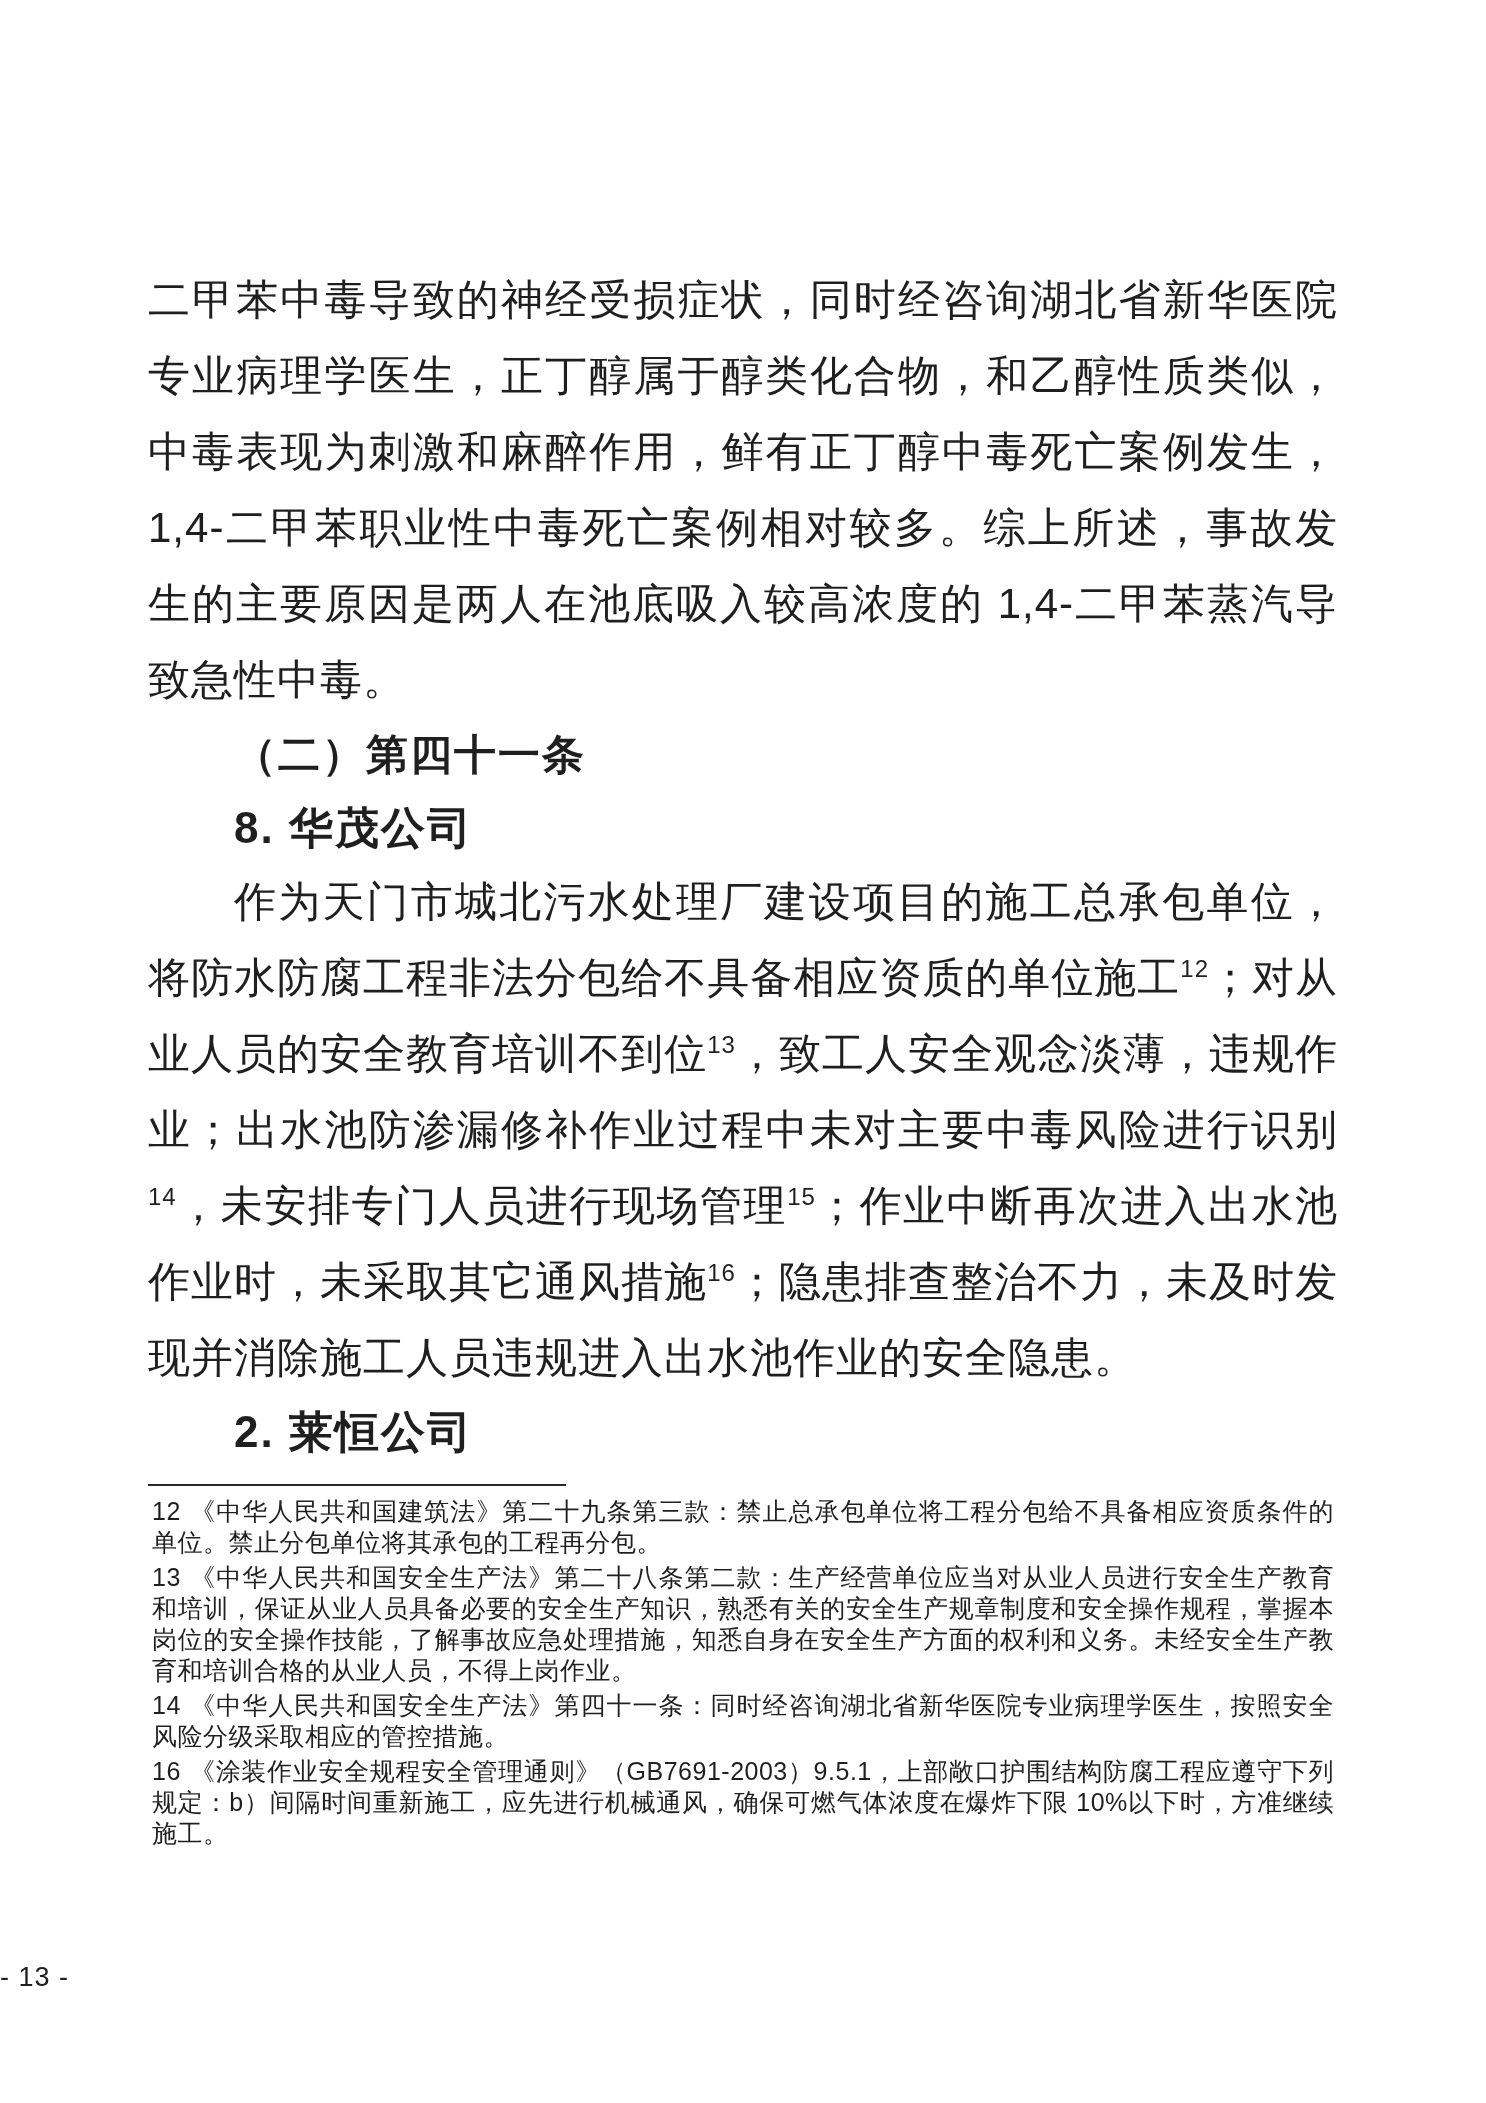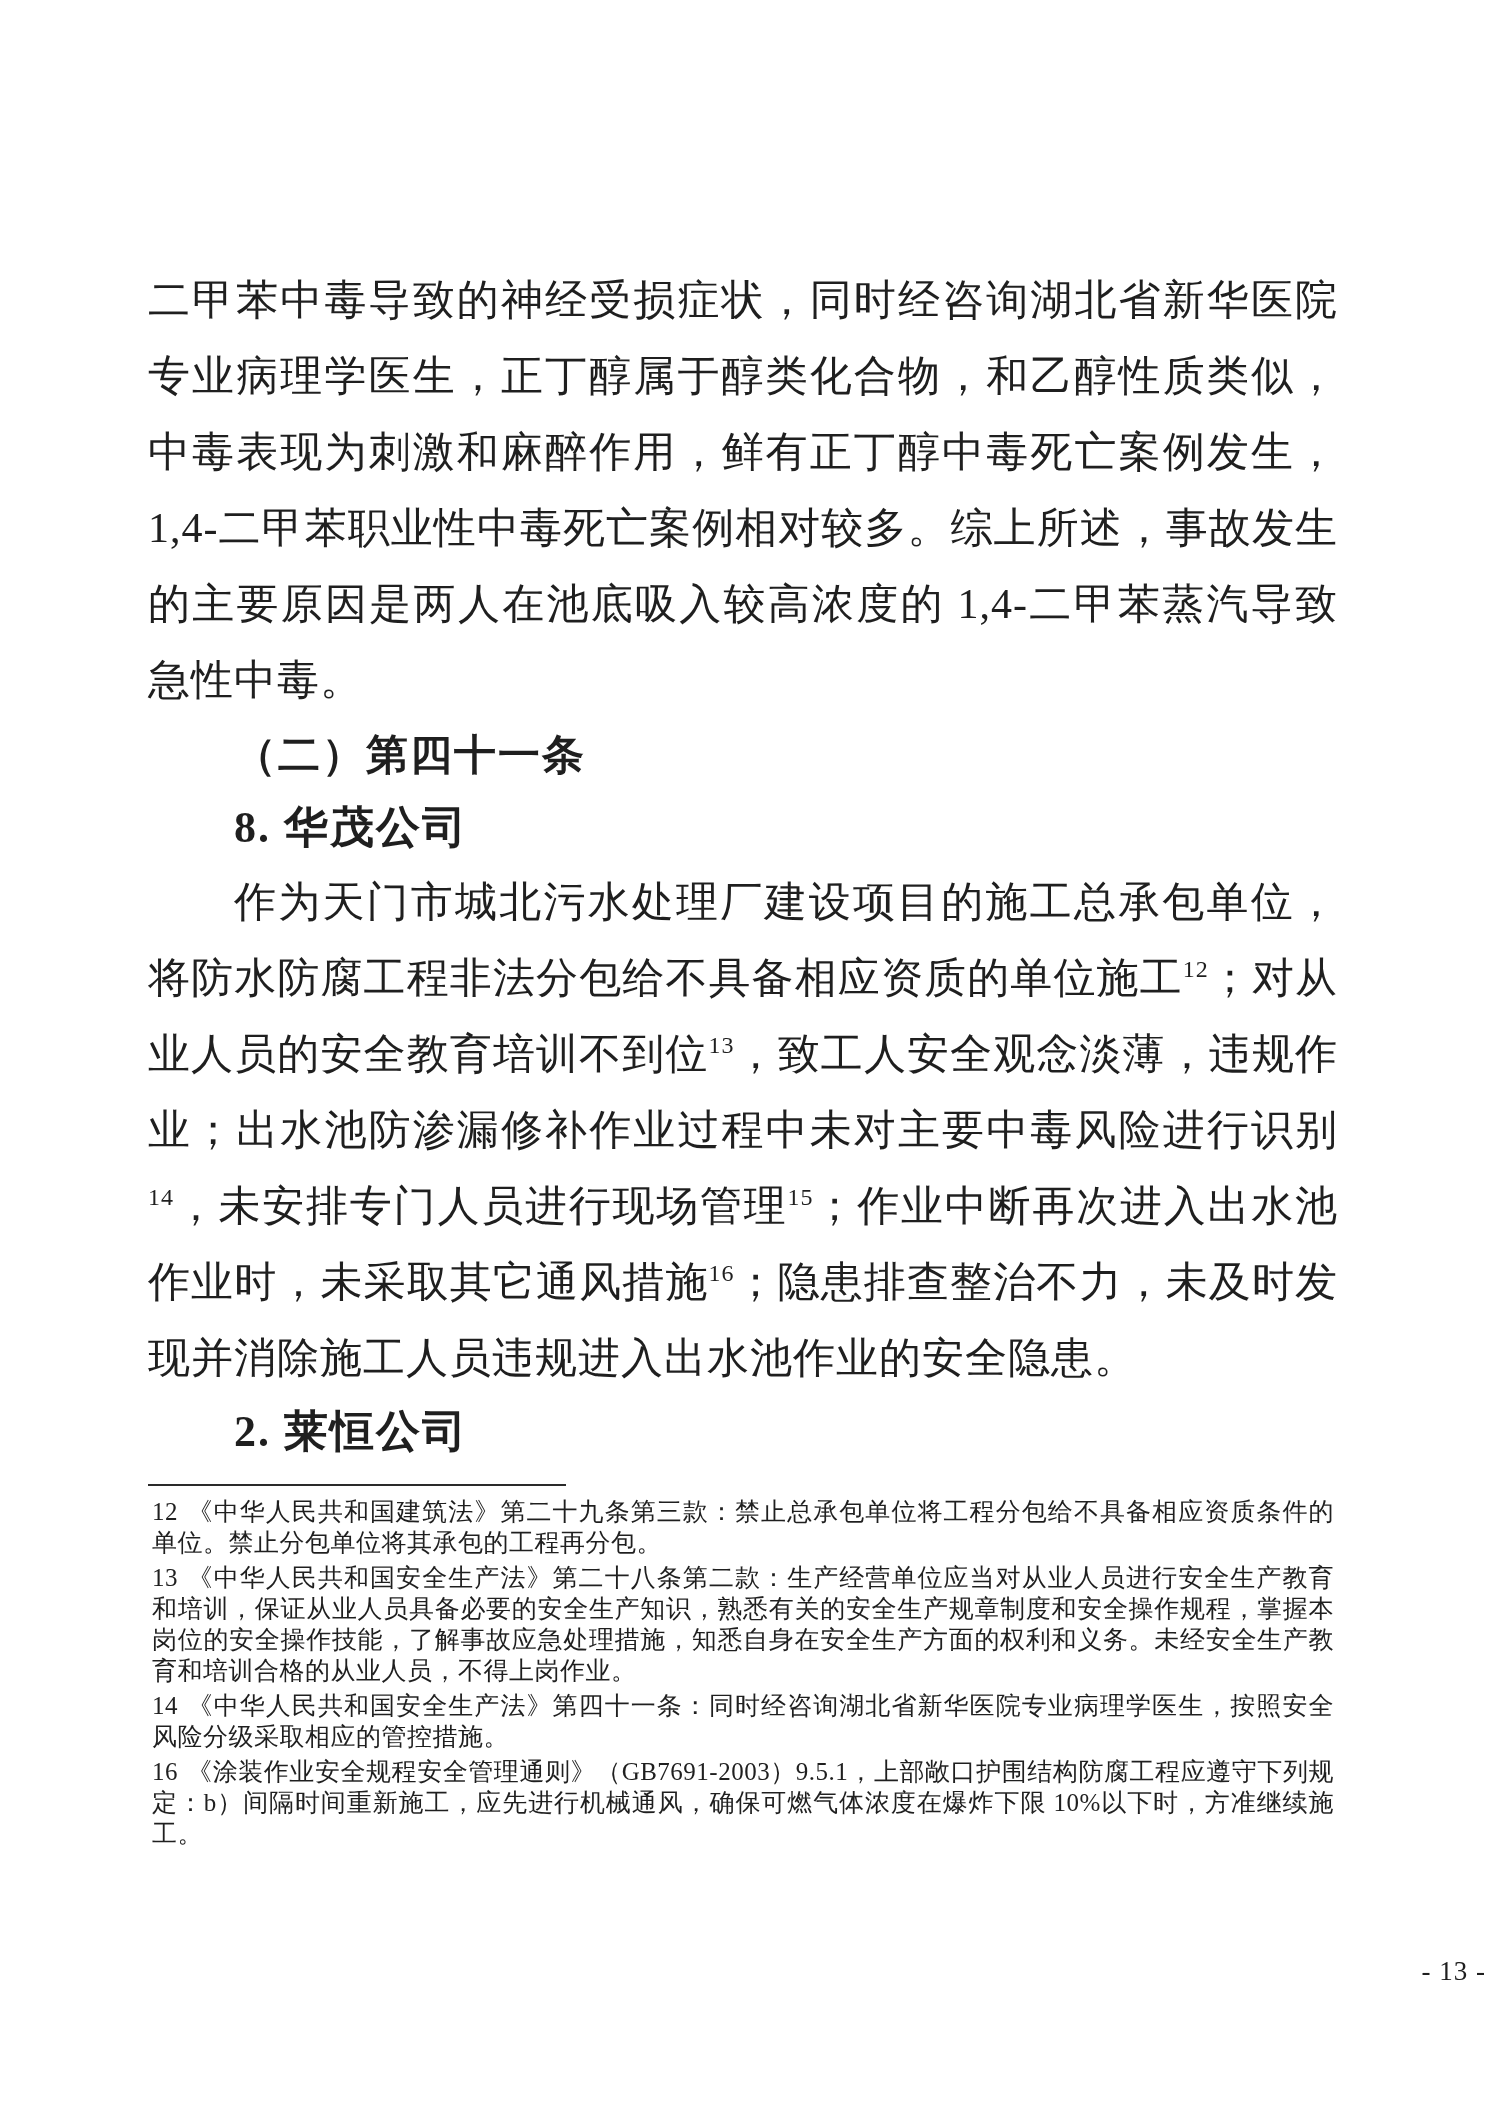--- a/index.html
+++ b/index.html
@@ -6,21 +6,21 @@
     margin: 0;
     padding: 0;
     background: #ffffff;
   }
   .page {
     position: relative;
     width: 1486px;
     height: 2103px;
     background: #ffffff;
     color: #1f1f1f;
-    font-family: Liberation Serif, serif;
+    font-family: Liberation Sans, sans-serif;
     overflow: hidden;
     border-radius: 12px;
   }
   .content {
     position: absolute;
     left: 148px;
     right: 148px;
     top: 0;
   }
   .body-para {
@@ -76,22 +76,22 @@
   .footnote {
     margin: 4px;
   }
   .fn-num {
     margin-right: 9px;
   }
   .pagenum {
     position: absolute;
     left: 0;
     right: 0;
-    bottom: 116px;
-    text-align: right;
+    bottom: 110px;
+    text-align: left;
     font-size: 27px;
     letter-spacing: 1px;
     color: #1f1f1f;
   }
 </style>
 </head>
 <body>
 
 <div class="page">
   <div class="content">

